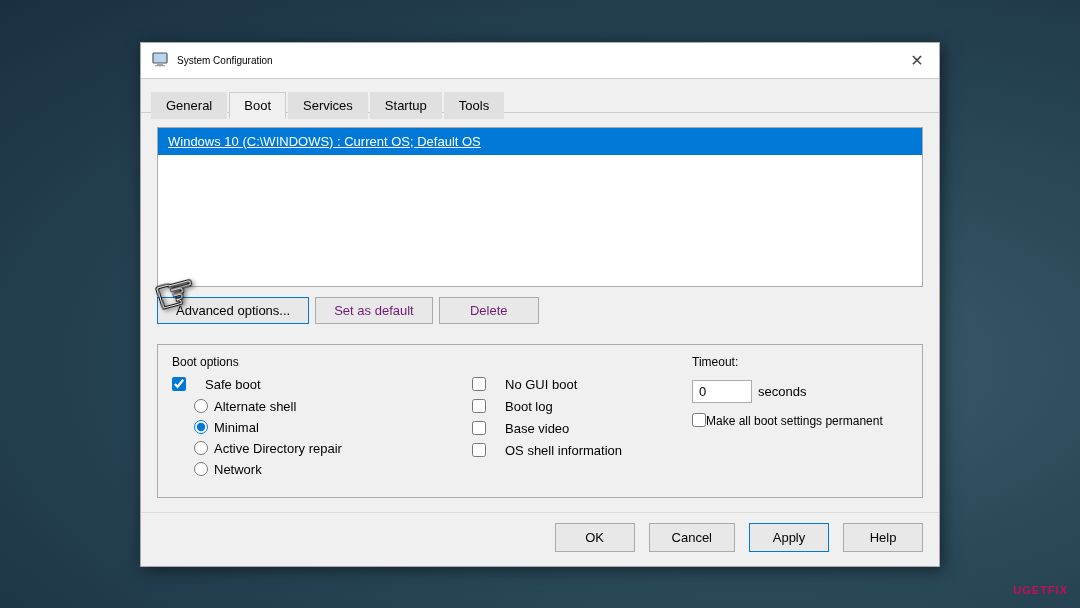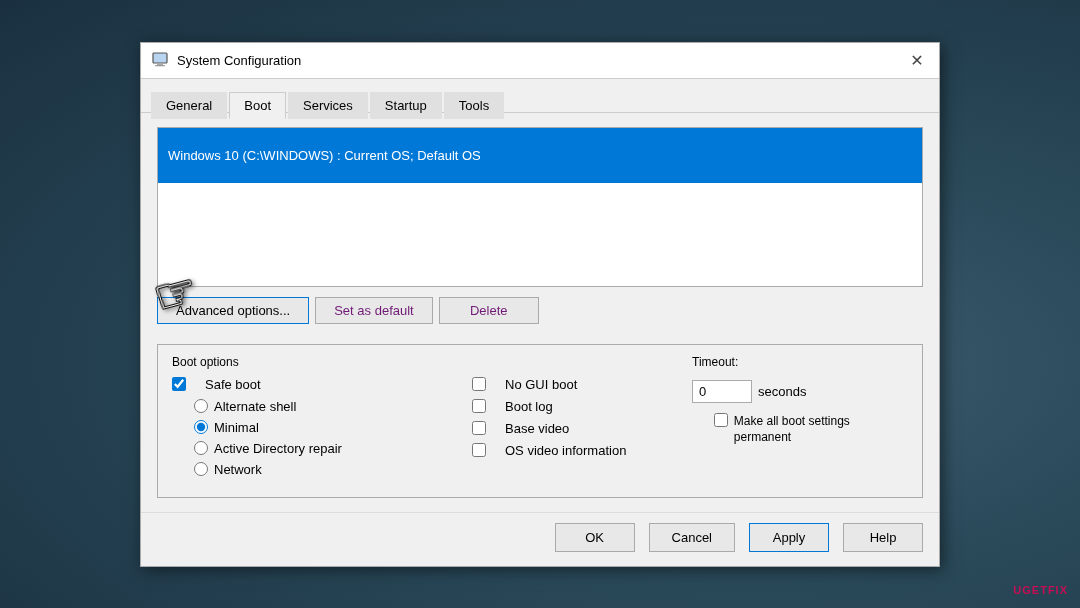--- a/index.html
+++ b/index.html
@@ -45,21 +45,21 @@
     }
     .title-bar-icon {
       width: 18px;
       height: 18px;
       margin-right: 8px;
       display: inline-flex;
       align-items: center;
       justify-content: center;
     }
     .title-bar-text {
-      font-size: 13px;
+      font-size: 10px;
       flex: 1;
     }
     .close-btn {
       width: 24px;
       height: 24px;
       display: flex;
       align-items: center;
       justify-content: center;
       font-size: 16px;
       cursor: pointer;
@@ -98,22 +98,23 @@
 
     
     .os-list {
       border: 1px solid #aaa;
       background: #fff;
       height: 160px;
       margin-bottom: 10px;
       overflow-y: auto;
     }
     .os-item {
-      padding: 20px 10px;
-      font-size: 13px;
+      padding: 6px 10px;
+      font-size: 13px;
+      text-decoration: underline;
     }
     .os-item.selected {
       background: #0078d7;
       color: #fff;
     }
 
     
     .btn-row {
       display: flex;
       gap: 6px;
@@ -193,23 +194,21 @@
       width: 60px;
       border: 1px solid #aaa;
       padding: 3px 6px;
       font-size: 13px;
       background: #fff;
     }
 
     .make-permanent-row {
       display: flex;
       align-items: flex-start;
-      gap: 6px;
       margin-top: 10px;
-      margin-left: 22px;
     }
     .make-permanent-label {
       font-size: 12px;
       line-height: 1.4;
     }
 
     
     .bottom-bar {
       display: flex;
       justify-content: flex-end;
@@ -329,21 +328,21 @@
         <div class="option-row">
           <input type="checkbox" id="boot-log" style="">
           <label for="boot-log">Boot log</label>
         </div>
         <div class="option-row">
           <input type="checkbox" id="base-video" style="">
           <label for="base-video">Base video</label>
         </div>
         <div class="option-row">
           <input type="checkbox" id="os-boot-info" style="">
-          <label for="os-boot-info">OS video information</label>
+          <label for="os-boot-info">OS shell information</label>
         </div>
       </div>
 
       <div class="col-right">
         <div class="timeout-section">
           <div class="timeout-label">Timeout:</div>
           <div class="timeout-row">
             <input type="text" class="timeout-input" value="0" style="">
             <span>seconds</span>
           </div>

